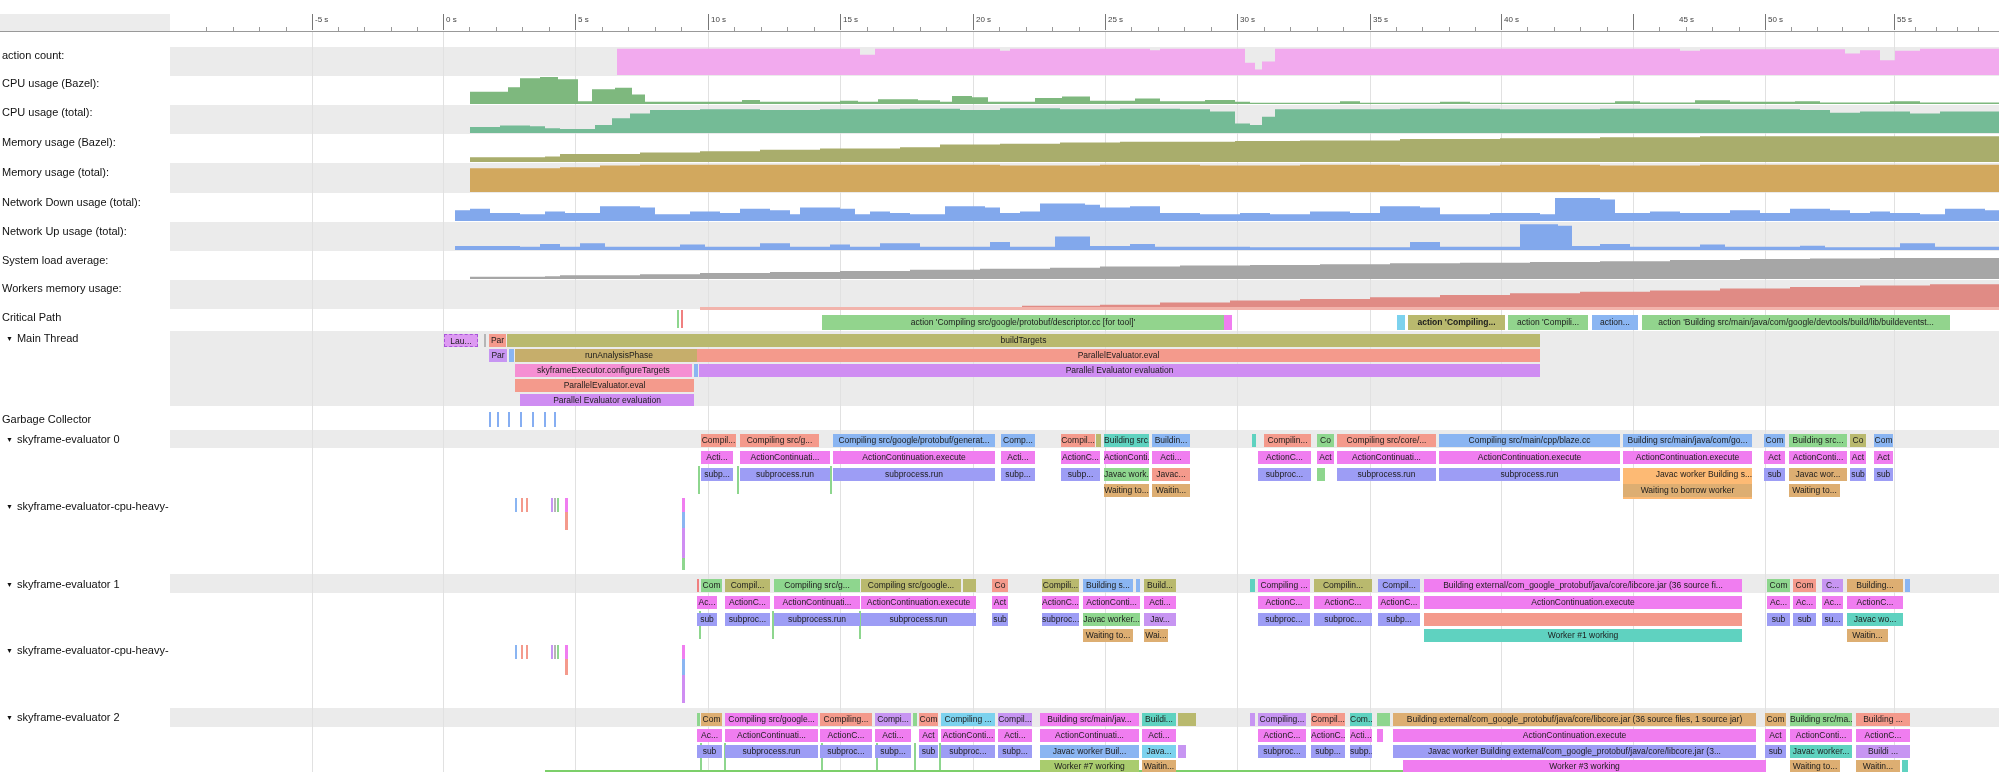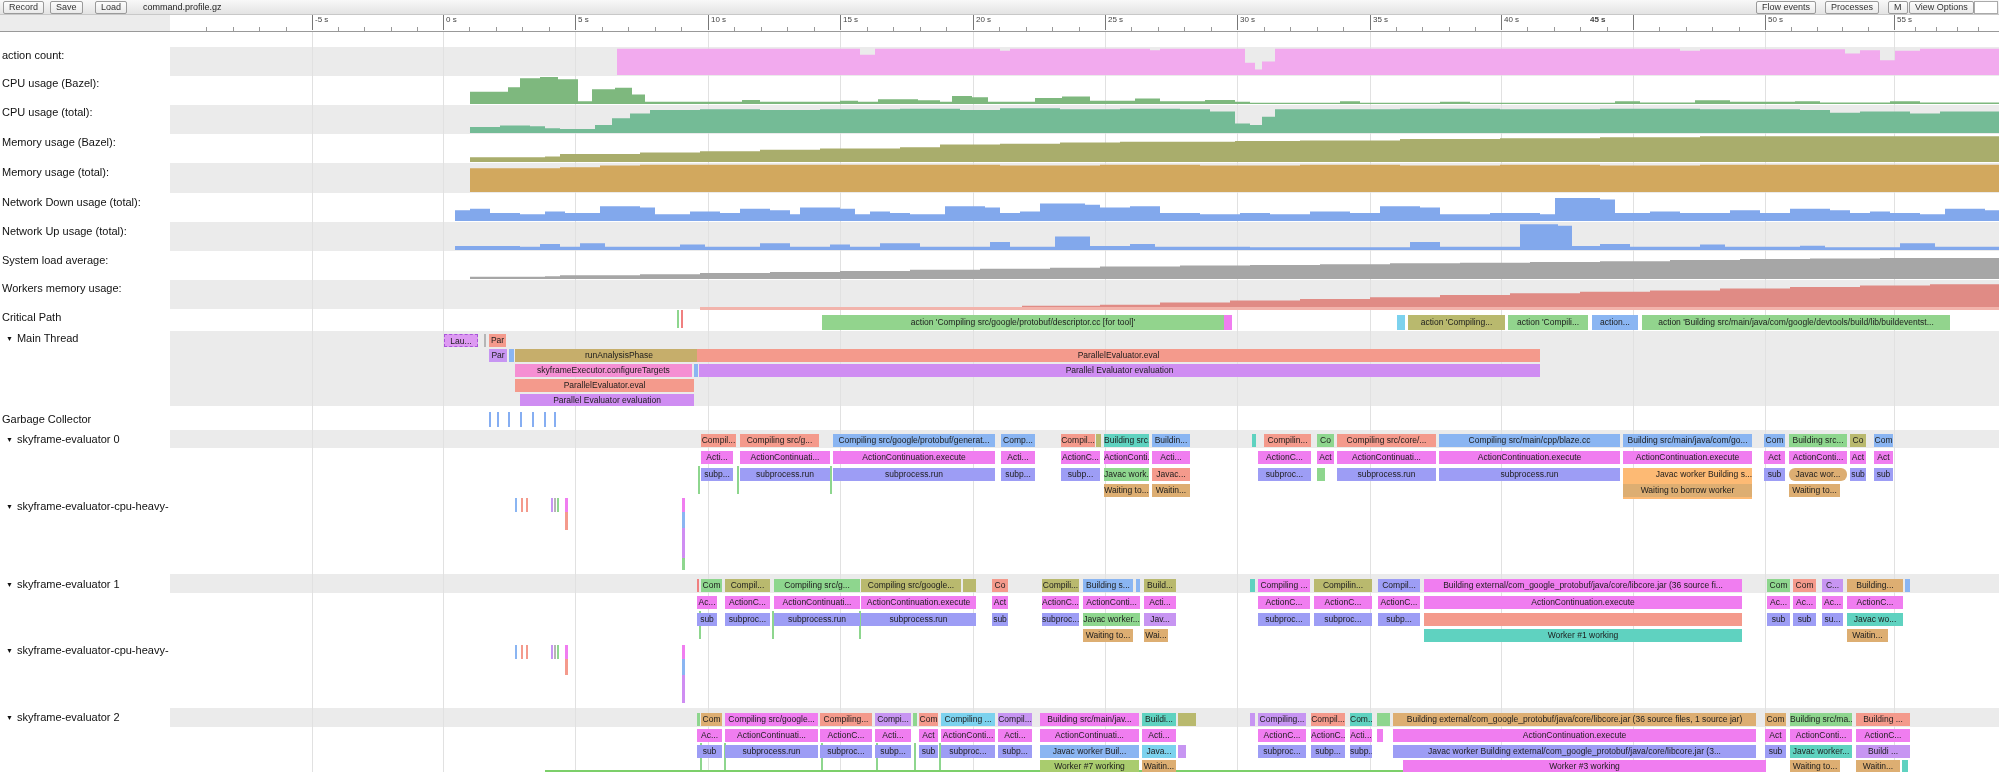--- a/index.html
+++ b/index.html
@@ -32,31 +32,20 @@
   .row-label .arr{font-size:7px;vertical-align:1px;margin-right:4px;}
   .blk{position:absolute;box-sizing:border-box;font-size:8.5px;color:#1c1c1c;text-align:center;
        white-space:nowrap;overflow:hidden;z-index:5;cursor:default;}
   .deco{position:absolute;z-index:4;}
   
 </style>
 </head>
 <body>
 <div id="app">
 
-<div id="toolbar">
-      <div class="tbtn" style="left: 3px;">Record</div>
-      <div class="tbtn" style="left: 50px;">Save</div>
-      <div class="tbtn" style="left: 95px;">Load</div>
-      <div class="tbtn" style="left: 1756px;">Flow events</div>
-      <div class="tbtn" style="left: 1825px;">Processes</div>
-      <div class="tbtn" style="left: 1888px;">M</div>
-      <div class="tbtn" style="left: 1909px;">View Options</div>
-      <div id="filename">command.profile.gz</div>
-      <div id="searchbox"></div>
-    </div>
 <div id="ruler-left"></div>
 <div id="ruler">
       <div class="tick-major" style="left: 142px;"></div>
       <div class="tick-label" style="left: 145px;">-5 s</div>
       <div class="tick-minor" style="left: 168.2px;"></div>
       <div class="tick-minor" style="left: 194.4px;"></div>
       <div class="tick-minor" style="left: 220.6px;"></div>
       <div class="tick-minor" style="left: 246.8px;"></div>
       <div class="tick-major" style="left: 273px;"></div>
       <div class="tick-label" style="left: 276px;">0 s</div>
@@ -106,21 +95,21 @@
       <div class="tick-minor" style="left: 1252.4px;"></div>
       <div class="tick-minor" style="left: 1278.6px;"></div>
       <div class="tick-minor" style="left: 1304.8px;"></div>
       <div class="tick-major" style="left: 1331px;"></div>
       <div class="tick-label" style="left: 1334px;">40 s</div>
       <div class="tick-minor" style="left: 1357.4px;"></div>
       <div class="tick-minor" style="left: 1383.8px;"></div>
       <div class="tick-minor" style="left: 1410.2px;"></div>
       <div class="tick-minor" style="left: 1436.6px;"></div>
       <div class="tick-major" style="left: 1463px;"></div>
-      <div class="tick-label" style="left: 1420px; font-weight: bold;">45 s</div>
+      <div class="tick-label" style="left: 1509px;">45 s</div>
       <div class="tick-minor" style="left: 1489.4px;"></div>
       <div class="tick-minor" style="left: 1515.8px;"></div>
       <div class="tick-minor" style="left: 1542.2px;"></div>
       <div class="tick-minor" style="left: 1568.6px;"></div>
       <div class="tick-major" style="left: 1595px;"></div>
       <div class="tick-label" style="left: 1598px;">50 s</div>
       <div class="tick-minor" style="left: 1620.8px;"></div>
       <div class="tick-minor" style="left: 1646.6px;"></div>
       <div class="tick-minor" style="left: 1672.4px;"></div>
       <div class="tick-minor" style="left: 1698.2px;"></div>
@@ -199,27 +188,28 @@
     <div class="row-label" style="top: 332px; left: 6px;"><span class="arr">▼</span><span>Main Thread</span></div>
     <div class="row-label" style="top: 413px; left: 2px;"><span>Garbage Collector</span></div>
     <div class="row-label" style="top: 433px; left: 6px;"><span class="arr">▼</span><span>skyframe-evaluator 0</span></div>
     <div class="row-label" style="top: 500px; left: 6px;"><span class="arr">▼</span><span>skyframe-evaluator-cpu-heavy-</span></div>
     <div class="row-label" style="top: 578px; left: 6px;"><span class="arr">▼</span><span>skyframe-evaluator 1</span></div>
     <div class="row-label" style="top: 644px; left: 6px;"><span class="arr">▼</span><span>skyframe-evaluator-cpu-heavy-</span></div>
     <div class="row-label" style="top: 711px; left: 6px;"><span class="arr">▼</span><span>skyframe-evaluator 2</span></div>
     <div class="blk" style="left: 822px; top: 315px; width: 402px; height: 15px; line-height: 15px; background: rgb(146, 212, 141);">action 'Compiling src/google/protobuf/descriptor.cc [for tool]'</div>
     <div class="blk" style="left: 1224px; top: 315px; width: 8px; height: 15px; line-height: 15px; background: rgb(240, 125, 240);"></div>
     <div class="blk" style="left: 1397px; top: 315px; width: 8px; height: 15px; line-height: 15px; background: rgb(124, 210, 238);"></div>
-    <div class="blk" style="left: 1408px; top: 315px; width: 97px; height: 15px; line-height: 15px; background: rgb(185, 185, 110);">action 'Compiling...</div>
+    <div class="blk" style="left: 1408px; top: 315px; width: 97px; height: 15px; line-height: 15px; background: rgb(185, 185, 110); font-weight: bold;">action 'Compiling...</div>
     <div class="blk" style="left: 1508px; top: 315px; width: 80px; height: 15px; line-height: 15px; background: rgb(146, 212, 141);">action 'Compili...</div>
     <div class="blk" style="left: 1592px; top: 315px; width: 46px; height: 15px; line-height: 15px; background: rgb(138, 181, 242);">action...</div>
     <div class="blk" style="left: 1642px; top: 315px; width: 308px; height: 15px; line-height: 15px; background: rgb(146, 212, 141);">action 'Building src/main/java/com/google/devtools/build/lib/buildeventst...</div>
     <div class="blk" style="left: 444px; top: 334px; width: 34px; height: 13px; line-height: 13px; background: rgb(221, 154, 242); border: 1px dashed rgb(168, 85, 216);">Lau...</div>
     <div class="blk" style="left: 484px; top: 334px; width: 2px; height: 13px; line-height: 13px; background: rgb(181, 181, 181);"></div>
     <div class="blk" style="left: 489px; top: 334px; width: 17px; height: 13px; line-height: 13px; background: rgb(244, 154, 140);">Par</div>
+    <div class="blk" style="left: 507px; top: 334px; width: 1033px; height: 13px; line-height: 13px; background: rgb(185, 185, 110);">buildTargets</div>
     <div class="blk" style="left: 489px; top: 349px; width: 18px; height: 13px; line-height: 13px; background: rgb(199, 149, 242);">Par</div>
     <div class="blk" style="left: 509px; top: 349px; width: 5px; height: 13px; line-height: 13px; background: rgb(138, 181, 242);"></div>
     <div class="blk" style="left: 515px; top: 349px; width: 208px; height: 13px; line-height: 13px; background: rgb(198, 174, 107);">runAnalysisPhase</div>
     <div class="blk" style="left: 697px; top: 349px; width: 843px; height: 13px; line-height: 13px; background: rgb(244, 154, 140);">ParallelEvaluator.eval</div>
     <div class="blk" style="left: 515px; top: 364px; width: 177px; height: 13px; line-height: 13px; background: rgb(245, 143, 211);">skyframeExecutor.configureTargets</div>
     <div class="blk" style="left: 694px; top: 364px; width: 4px; height: 13px; line-height: 13px; background: rgb(138, 181, 242);"></div>
     <div class="blk" style="left: 699px; top: 364px; width: 841px; height: 13px; line-height: 13px; background: rgb(207, 141, 242);">Parallel Evaluator evaluation</div>
     <div class="blk" style="left: 515px; top: 379px; width: 179px; height: 13px; line-height: 13px; background: rgb(244, 154, 140);">ParallelEvaluator.eval</div>
     <div class="blk" style="left: 520px; top: 394px; width: 174px; height: 12px; line-height: 12px; background: rgb(207, 141, 242);">Parallel Evaluator evaluation</div>
     <div class="blk" style="left: 701px; top: 434px; width: 35px; height: 13px; line-height: 13px; background: rgb(244, 154, 140);">Compil...</div>
@@ -262,21 +252,21 @@
     <div class="blk" style="left: 1001px; top: 468px; width: 34px; height: 13px; line-height: 13px; background: rgb(157, 157, 245);">subp...</div>
     <div class="blk" style="left: 1061px; top: 468px; width: 39px; height: 13px; line-height: 13px; background: rgb(157, 157, 245);">subp...</div>
     <div class="blk" style="left: 1104px; top: 468px; width: 45px; height: 13px; line-height: 13px; background: rgb(142, 214, 142);">Javac work...</div>
     <div class="blk" style="left: 1152px; top: 468px; width: 38px; height: 13px; line-height: 13px; background: rgb(244, 154, 140);">Javac...</div>
     <div class="blk" style="left: 1258px; top: 468px; width: 53px; height: 13px; line-height: 13px; background: rgb(157, 157, 245);">subproc...</div>
     <div class="blk" style="left: 1317px; top: 468px; width: 8px; height: 13px; line-height: 13px; background: rgb(142, 214, 142);"></div>
     <div class="blk" style="left: 1337px; top: 468px; width: 99px; height: 13px; line-height: 13px; background: rgb(157, 157, 245);">subprocess.run</div>
     <div class="blk" style="left: 1439px; top: 468px; width: 181px; height: 13px; line-height: 13px; background: rgb(157, 157, 245);">subprocess.run</div>
     <div class="blk" style="left: 1623px; top: 468px; width: 129px; height: 31px; line-height: 13px; background: #fdba74; text-align: right;">Javac worker Building s...</div>
     <div class="blk" style="left: 1764px; top: 468px; width: 21px; height: 13px; line-height: 13px; background: rgb(157, 157, 245);">sub</div>
-    <div class="blk" style="left: 1789px; top: 468px; width: 58px; height: 13px; line-height: 13px; background: rgb(221, 174, 114); border-radius: 6px;">Javac wor...</div>
+    <div class="blk" style="left: 1789px; top: 468px; width: 58px; height: 13px; line-height: 13px; background: rgb(221, 174, 114);">Javac wor...</div>
     <div class="blk" style="left: 1850px; top: 468px; width: 16px; height: 13px; line-height: 13px; background: rgb(157, 157, 245);">sub</div>
     <div class="blk" style="left: 1874px; top: 468px; width: 19px; height: 13px; line-height: 13px; background: rgb(157, 157, 245);">sub</div>
     <div class="blk" style="left: 1104px; top: 484px; width: 45px; height: 13px; line-height: 13px; background: rgb(221, 174, 114);">Waiting to...</div>
     <div class="blk" style="left: 1152px; top: 484px; width: 38px; height: 13px; line-height: 13px; background: rgb(221, 174, 114);">Waitin...</div>
     <div class="blk" style="left: 1623px; top: 484px; width: 129px; height: 13px; line-height: 13px; background: rgb(221, 174, 114);">Waiting to borrow worker</div>
     <div class="blk" style="left: 1789px; top: 484px; width: 51px; height: 13px; line-height: 13px; background: rgb(221, 174, 114);">Waiting to...</div>
     <div class="blk" style="left: 697px; top: 579px; width: 2px; height: 13px; line-height: 13px; background: rgb(240, 128, 128);"></div>
     <div class="blk" style="left: 701px; top: 579px; width: 21px; height: 13px; line-height: 13px; background: rgb(142, 214, 142);">Com</div>
     <div class="blk" style="left: 725px; top: 579px; width: 45px; height: 13px; line-height: 13px; background: rgb(185, 185, 110);">Compil...</div>
     <div class="blk" style="left: 774px; top: 579px; width: 86px; height: 13px; line-height: 13px; background: rgb(142, 214, 142);">Compiling src/g...</div>

